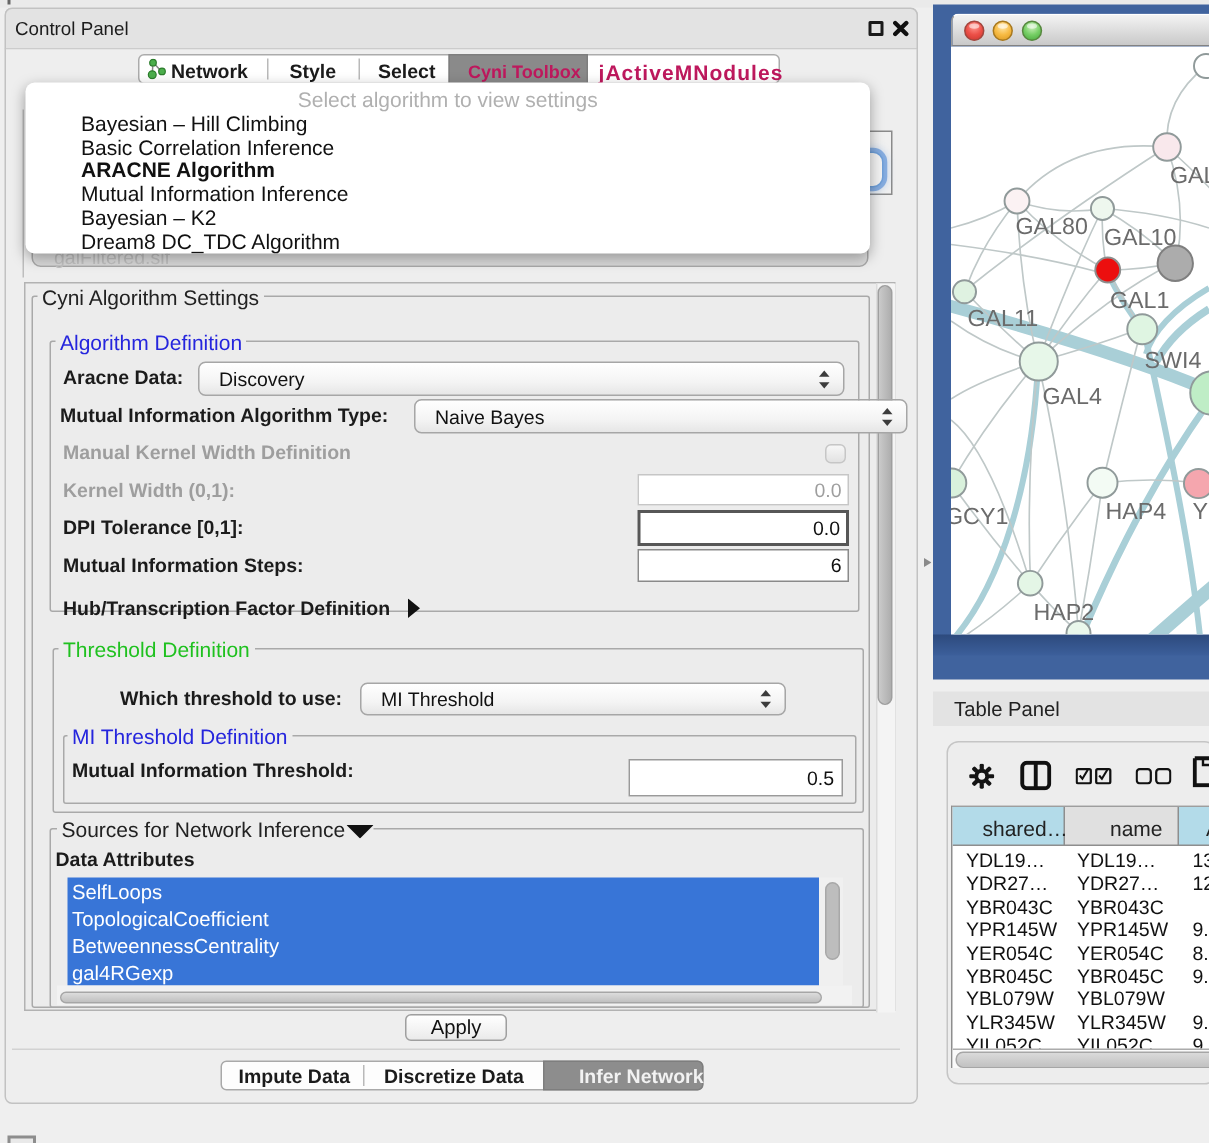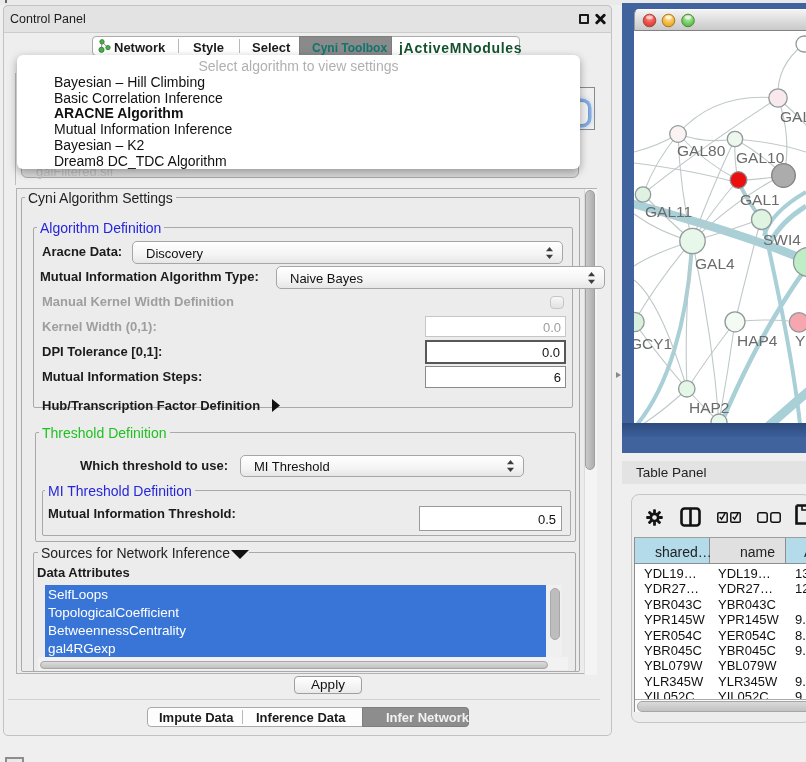--- a/index.html
+++ b/index.html
@@ -37,22 +37,22 @@
 <div class="abs" style="left:239px;top:39px;width:1px;height:14px;background:#b9b9b9;"></div>
 <svg class="abs" style="left:98px;top:39px;" width="13" height="14" viewBox="0 0 13 14">
     <path d="M4 3 L3.5 10 M4.5 3 L9 8" stroke="#888" stroke-width="1"></path>
     <circle cx="4" cy="2.8" r="2.2" fill="#4cae4c" stroke="#2d7d2d" stroke-width="0.8"></circle>
     <circle cx="3.5" cy="10.8" r="2.6" fill="#4cae4c" stroke="#2d7d2d" stroke-width="0.8"></circle>
     <circle cx="10" cy="8.6" r="2.2" fill="#4cae4c" stroke="#2d7d2d" stroke-width="0.8"></circle>
   </svg>
 <div class="abs" style="left:114px;top:40px;font-size:13px;font-weight:bold;color:#1b1b1b;">Network</div>
 <div class="abs" style="left:193px;top:40px;font-size:13px;font-weight:bold;color:#1b1b1b;">Style</div>
 <div class="abs" style="left:252px;top:40px;font-size:13px;font-weight:bold;color:#1b1b1b;">Select</div>
-<div class="abs" style="left:312px;top:41px;font-size:12px;font-weight:bold;color:#0f766e;">Cyni Toolbox</div>
-<div class="abs" style="left:399px;top:40px;font-size:14px;font-weight:bold;letter-spacing:0.7px;color:#14532d;">jActiveMNodules</div>
+<div class="abs" style="left:312px;top:41px;font-size:12px;font-weight:bold;color:#be185d;">Cyni Toolbox</div>
+<div class="abs" style="left:399px;top:40px;font-size:14px;font-weight:bold;letter-spacing:0.7px;color:#be185d;">jActiveMNodules</div>
 
 <div class="abs" style="left:16px;top:188px;width:581px;height:486px;background:#ececec;border:1px solid #b2b2b2;box-sizing:border-box;"></div>
 
 <div class="abs" style="left:584px;top:189px;width:12px;height:486px;background:#f4f4f4;border-left:1px solid #dcdcdc;"></div>
 <div class="abs" style="left:585px;top:190px;width:10px;height:280px;background:linear-gradient(90deg,#cacaca,#aeaeae);border:1px solid #9f9f9f;border-radius:6px;box-sizing:border-box;"></div>
 
 <div class="group" style="left:21px;top:197px;width:559px;height:475px;"></div>
 <div class="gtitle" style="left:25px;top:191px;color:#222;">Cyni Algorithm Settings</div>
 
 <div class="group" style="left:33px;top:227px;width:540px;height:181px;"></div>
@@ -126,28 +126,28 @@
 <div class="lbl" style="left:37px;top:565px;">Data Attributes</div>
 
 <div class="abs" style="left:45px;top:585px;width:501px;height:72px;background:#3875d7;"></div>
 <div class="abs" style="left:48px;top:586px;font-size:13.5px;line-height:18px;color:#ffffff;white-space:nowrap;">SelfLoops<br>TopologicalCoefficient<br>BetweennessCentrality<br>gal4RGexp</div>
 <div class="abs" style="left:546px;top:585px;width:16px;height:72px;background:#f0f0f0;"></div>
 <div class="abs" style="left:550px;top:588px;width:10px;height:52px;background:#bdbdbd;border:1px solid #a8a8a8;border-radius:6px;box-sizing:border-box;"></div>
 
 <div class="abs" style="left:38px;top:657px;width:530px;height:13px;background:#f2f2f2;"></div>
 <div class="abs" style="left:40px;top:661px;width:508px;height:8px;background:linear-gradient(#dcdcdc,#c0c0c0);border:1px solid #a6a6a6;border-radius:5px;box-sizing:border-box;"></div>
 
-<div class="abs" style="left:270px;top:676px;width:68px;height:18px;background:linear-gradient(#ffffff,#f3f3f3 60%,#eaeaea);border:1px solid #9f9f9f;border-radius:4px;box-sizing:border-box;text-align:center;font-size:13.5px;line-height:16px;color:#111;margin-left:24px;">Apply</div>
+<div class="abs" style="left:270px;top:676px;width:68px;height:18px;background:linear-gradient(#ffffff,#f3f3f3 60%,#eaeaea);border:1px solid #9f9f9f;border-radius:4px;box-sizing:border-box;text-align:center;font-size:13.5px;line-height:16px;color:#111;">Apply</div>
 <div class="abs" style="left:8px;top:699px;width:592px;height:1px;background:#d2d2d2;"></div>
 
 <div class="abs" style="left:147px;top:707px;width:322px;height:20px;background:#fdfdfd;border:1px solid #a9a9a9;border-radius:4px;box-sizing:border-box;"></div>
 <div class="abs" style="left:362px;top:707px;width:107px;height:20px;background:#8d8d8d;border:1px solid #7e7e7e;border-radius:0 4px 4px 0;box-sizing:border-box;"></div>
 <div class="abs" style="left:242px;top:710px;width:1px;height:14px;background:#b9b9b9;"></div>
 <div class="abs" style="left:159px;top:710px;font-size:13px;font-weight:bold;color:#1b1b1b;">Impute Data</div>
-<div class="abs" style="left:256px;top:710px;font-size:13px;font-weight:bold;color:#1b1b1b;">Inference Data</div>
+<div class="abs" style="left:256px;top:710px;font-size:13px;font-weight:bold;color:#1b1b1b;">Discretize Data</div>
 <div class="abs" style="left:362px;top:710px;width:107px;text-align:right;font-size:13px;font-weight:bold;color:#f2f2f2;">Infer Network</div>
 
 <div class="abs" style="left:5px;top:757px;width:19px;height:14px;border:2px solid #8d8d8d;background:#e9e9e9;box-sizing:border-box;"></div>
 
 <div class="abs" style="left:15px;top:73px;width:1px;height:112px;background:#bdbdbd;z-index:3;"></div>
 <div class="abs" style="left:21px;top:156px;width:558px;height:22px;border:1px solid #a9a9a9;border-radius:6px;background:linear-gradient(#f6f6f6,#d8d8d8);box-sizing:border-box;z-index:4;"></div>
 <div class="abs" style="left:36px;top:164px;font-size:13px;color:#c2c2c2;z-index:4;">galFiltered.sif</div>
 
 <div class="abs" style="left:575px;top:87px;width:20px;height:43px;border:1px solid #8a8a8a;background:#f0f0f0;box-sizing:border-box;z-index:3;"></div>
 

